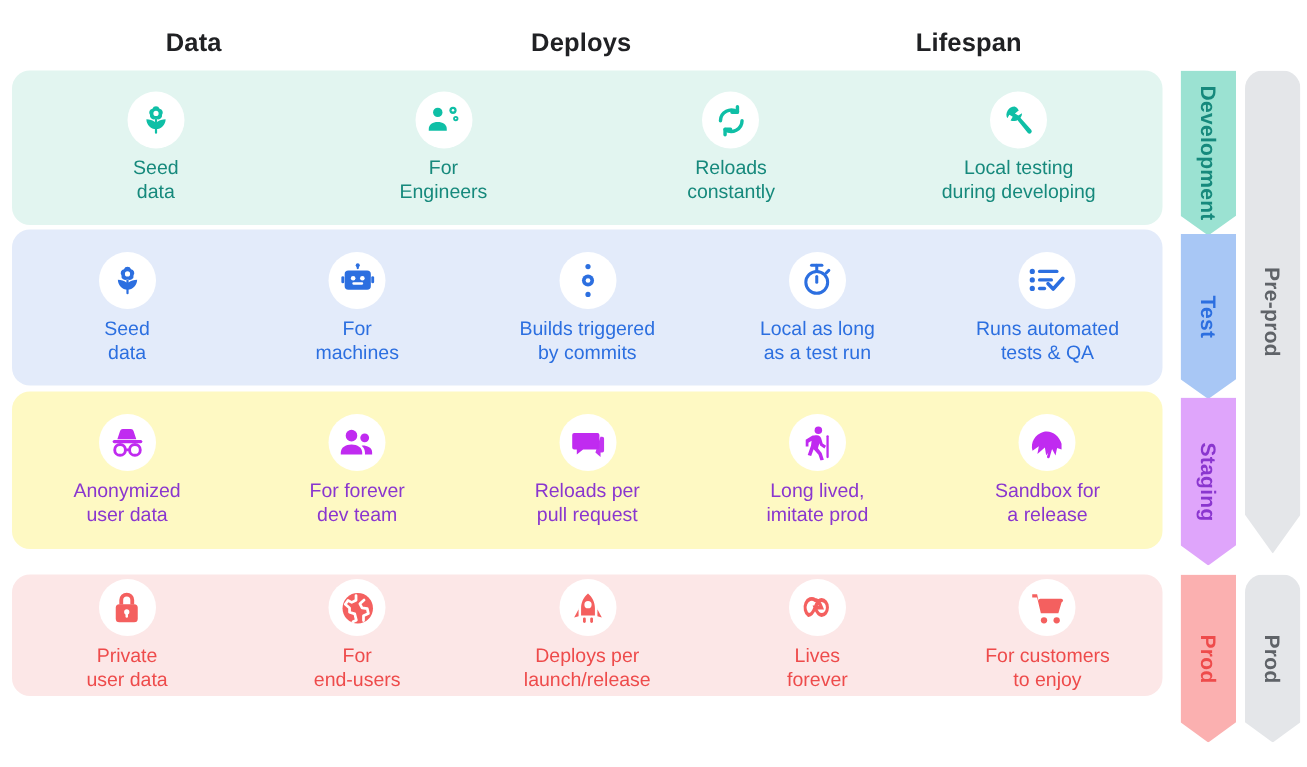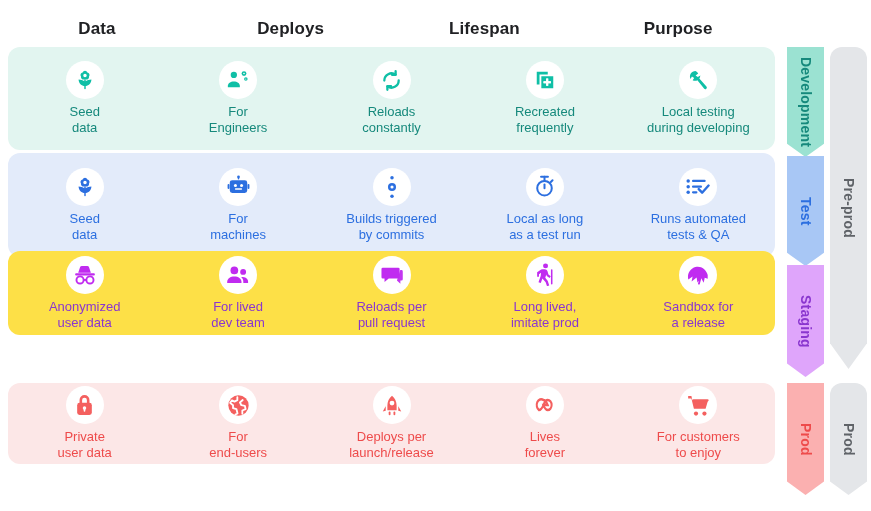--- a/index.html
+++ b/index.html
@@ -45,21 +45,21 @@
   .env-row {
     position: absolute;
     left: 8px;
     width: 767px;
     border-radius: 12px;
     display: flex;
     align-items: center;
   }
   .row-dev     { top: 47px;  height: 103px; background: #E2F5F0; }
   .row-test    { top: 153px; height: 104px; background: #E3EBFA; }
-  .row-staging { top: 251px; height: 84px; background: #fde047; }
+  .row-staging { top: 261px; height: 105px; background: #fef9c3; }
   .row-prod    { top: 383px; height: 81px; background: #FCE7E7; }
 
   .cell {
     flex: 1 1 0;
     display: flex;
     flex-direction: column;
     align-items: center;
     justify-content: flex-end;
     gap: 2px;
     padding: 0 4px;
@@ -145,21 +145,20 @@
 </style>
 </head>
 <body>
 
 <div class="grid">
 
   <div class="header-row">
     <div class="header-cell">Data</div>
     <div class="header-cell">Deploys</div>
     <div class="header-cell">Lifespan</div>
-    <div class="header-cell">Purpose</div>
   </div>
 
   <div class="env-row row-dev">
     <div class="cell">
       <div class="icon-bubble">
         <svg width="22" height="22" viewBox="0 0 24 24" fill="#0FBFA6">
           <path d="M12 2a2.8 2.8 0 00-2.6 1.8 2.8 2.8 0 00-1.8 4.4A2.8 2.8 0 0012 11a2.8 2.8 0 004.4-2.8 2.8 2.8 0 00-1.8-4.4A2.8 2.8 0 0012 2zm0 3.3a1.9 1.9 0 110 3.8 1.9 1.9 0 010-3.8z"></path>
           <path d="M11.2 11.2v2.2c-1.6-1.2-3.8-2-6.2-2 0 4 3.2 7.2 7 7.2s7-3.2 7-7.2c-2.4 0-4.6.8-6.2 2v-2.2z"></path>
           <rect x="11.2" y="17.5" width="1.6" height="4.5" rx="0.8"></rect>
         </svg>
@@ -185,31 +184,20 @@
       <div class="icon-bubble">
         <svg width="23" height="23" viewBox="0 0 24 24" fill="none" stroke="#0FBFA6" stroke-width="2.4" stroke-linecap="round">
           <path d="M4.5 12a7.5 7.5 0 0111.8-6.1"></path>
           <path d="M19.5 12a7.5 7.5 0 01-11.8 6.1"></path>
           <path d="M16.3 2.3v3.8h-3.8" stroke-linejoin="round"></path>
           <path d="M7.7 21.7v-3.8h3.8" stroke-linejoin="round"></path>
         </svg>
       </div>
       <div class="cell-label">Reloads
 constantly</div>
-    </div>
-    <div class="cell">
-      <div class="icon-bubble">
-        <svg width="22" height="22" viewBox="0 0 24 24" fill="#0FBFA6">
-          <path d="M3 3h12v3H6v11H3V3z"></path>
-          <path d="M8 8h13v13H8V8zm5.3 2.4v2.9h-2.9v2.2h2.9v2.9h2.2v-2.9h2.9v-2.2h-2.9v-2.9h-2.2z" fill="#0FBFA6"></path>
-          <path d="M13.3 10.4v2.9h-2.9v2.2h2.9v2.9h2.2v-2.9h2.9v-2.2h-2.9v-2.9z" fill="#fff"></path>
-        </svg>
-      </div>
-      <div class="cell-label">Recreated
-frequently</div>
     </div>
     <div class="cell">
       <div class="icon-bubble">
         <svg width="22" height="22" viewBox="0 0 24 24" fill="#0FBFA6">
           <path d="M9.2 2.2a6 6 0 00-5.4 8.6l1.6-2.6 2.4 1.5-1.6 2.6A6 6 0 0014.6 7l-2.8 1.7-2.4-1.5L12.2 5A6 6 0 009.2 2.2z"></path>
           <path d="M10.9 11.6l2.3-1.4 8 8.9a1.7 1.7 0 01-2.4 2.4l-7.9-9.9z"></path>
         </svg>
       </div>
       <div class="cell-label">Local testing
 during developing</div>
@@ -302,21 +290,21 @@
     </div>
     <div class="cell">
       <div class="icon-bubble">
         <svg width="24" height="22" viewBox="0 0 26 24" fill="#C02BF0">
           <circle cx="9" cy="7" r="4.2"></circle>
           <path d="M1.2 19.5c0-3.8 3.5-6 7.8-6s7.8 2.2 7.8 6v1.2H1.2v-1.2z"></path>
           <circle cx="18.6" cy="8.6" r="3.2"></circle>
           <path d="M17 14.2c3.6 0 7 1.6 7 4.8v1.7h-5.2v-1.2c0-2.2-.9-4-2.4-5.2l.6-.1z"></path>
         </svg>
       </div>
-      <div class="cell-label">For lived
+      <div class="cell-label">For forever
 dev team</div>
     </div>
     <div class="cell">
       <div class="icon-bubble">
         <svg width="23" height="21" viewBox="0 0 24 22" fill="#C02BF0">
           <path d="M1.4 2.4h16.2a1.4 1.4 0 011.4 1.4v8.6a1.4 1.4 0 01-1.4 1.4H7.6l-4.4 3.6v-3.6H1.4A1.4 1.4 0 010 12.4V3.8a1.4 1.4 0 011.4-1.4z" transform="translate(1.5 1.5)"></path>
           <path d="M21.2 6.4h1.2a1.4 1.4 0 011.4 1.4v8.2a1.4 1.4 0 01-1.4 1.4h-1.1v3.2l-3.6-3.2" opacity="0.95"></path>
         </svg>
       </div>
       <div class="cell-label">Reloads per

